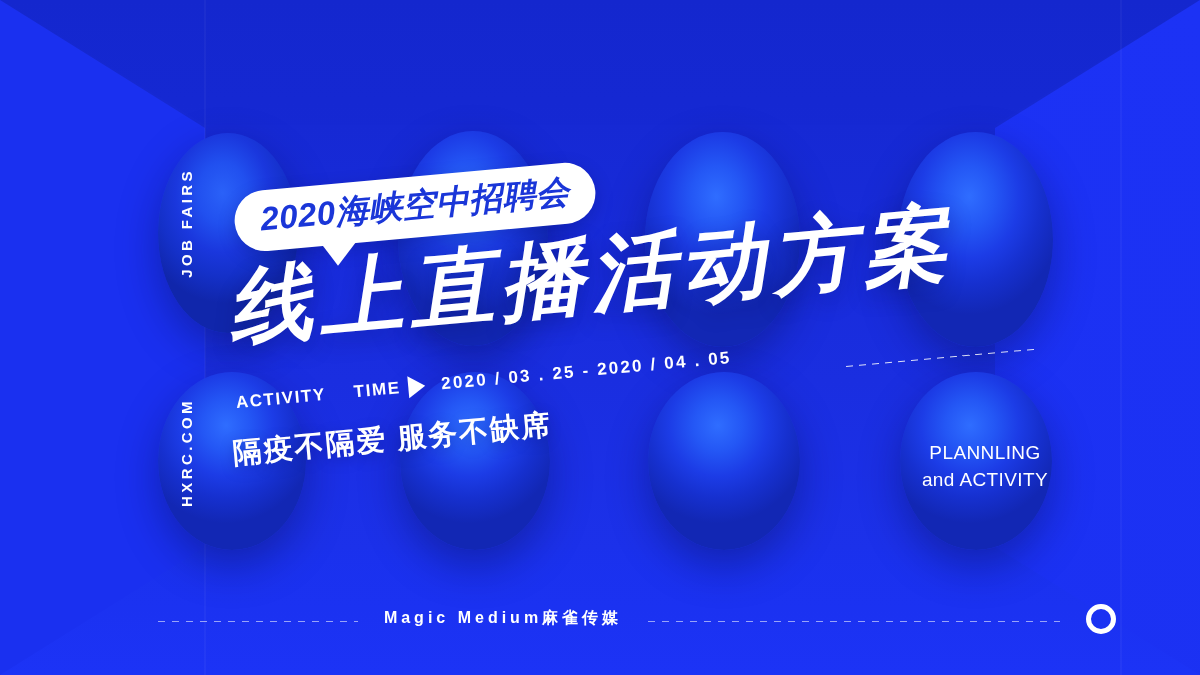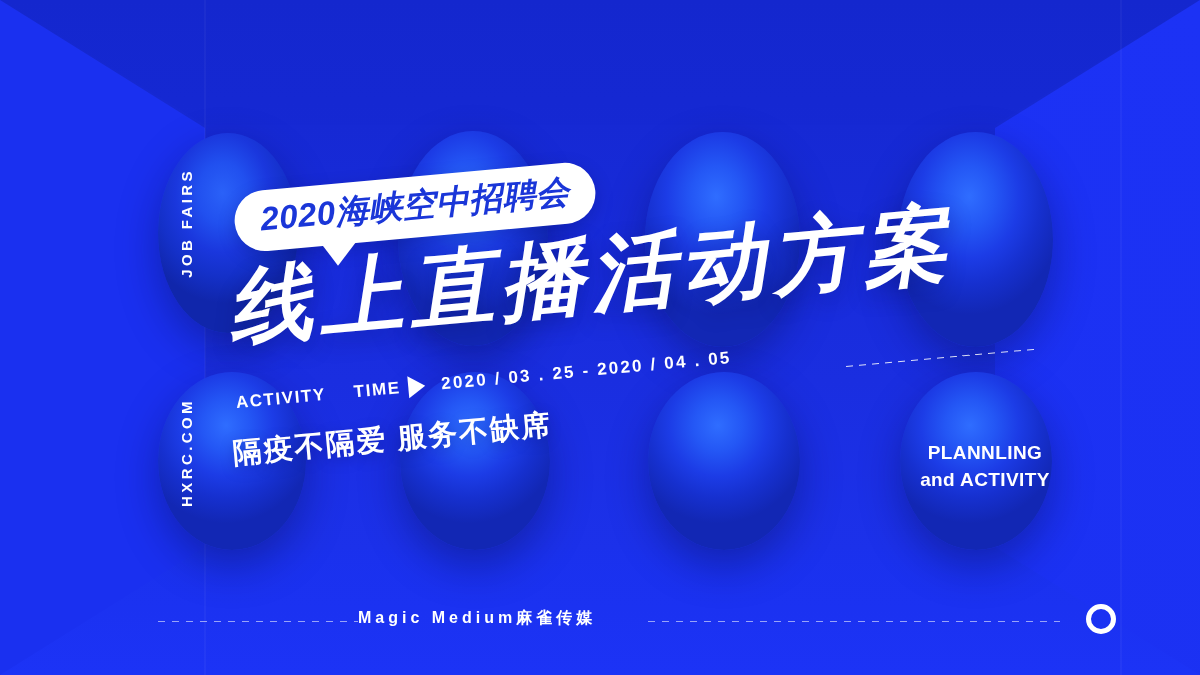--- a/index.html
+++ b/index.html
@@ -111,33 +111,33 @@
     position:absolute;left:233px;top:434px;
     transform:rotate(-5.2deg);transform-origin:0 50%;
     font-size:29px;font-weight:700;color:#ffffff;
     letter-spacing:2px;white-space:nowrap;
     text-shadow:0 4px 14px rgba(5,12,80,.25);
   }
 
   
   .right-block{
     position:absolute;left:905px;top:440px;width:160px;
-    text-align:center;color:#ffffff;font-size:19px;font-weight:700;
+    text-align:center;color:#ffffff;font-size:19px;font-weight:400;
     line-height:1.42;letter-spacing:.4px;
   }
 
   
   .footer-line{
     position:absolute;top:621px;height:1px;
     background:repeating-linear-gradient(90deg,rgba(255,255,255,.55) 0 7px,transparent 7px 14px);
   }
   #footer-line-left{left:158px;width:200px;}
   #footer-line-right{left:648px;width:412px;}
   .footer-text{
-    position:absolute;left:358px;top:608px;width:290px;text-align:left;
+    position:absolute;left:358px;top:608px;width:290px;text-align:center;
     color:#ffffff;font-size:16px;font-weight:700;letter-spacing:4px;
     white-space:nowrap;
   }
   .ring{
     position:absolute;left:1086px;top:604px;width:30px;height:30px;
     border:5px solid #ffffff;border-radius:50%;box-sizing:border-box;
   }
 </style>
 </head>
 <body>

